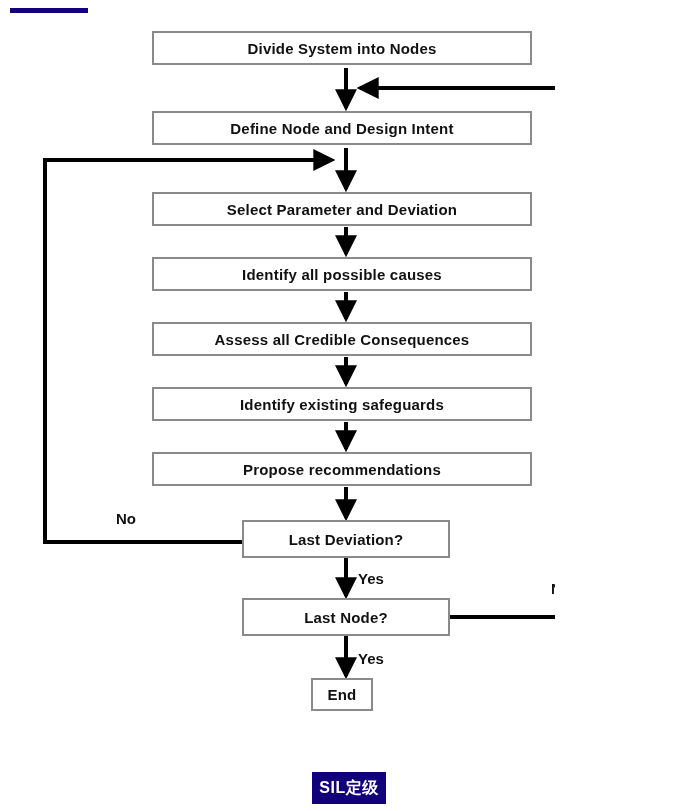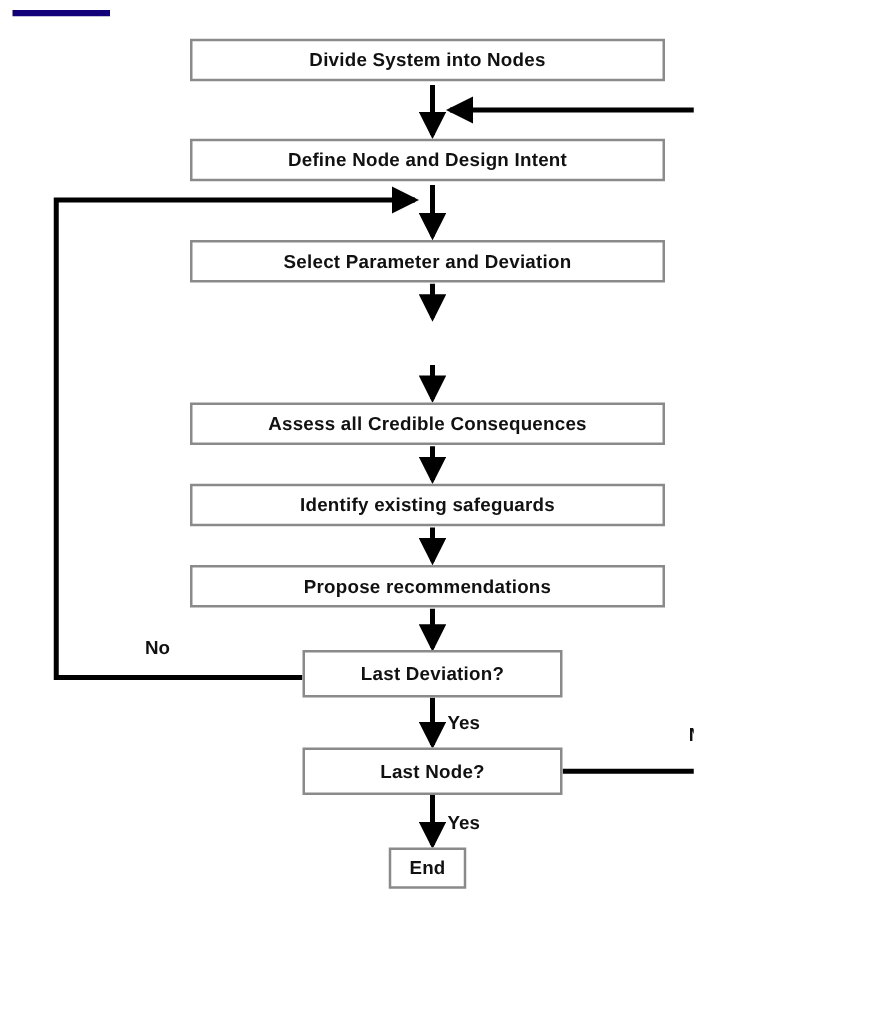--- a/index.html
+++ b/index.html
@@ -126,20 +126,23 @@
   </div>
 
   <div class="node" style="left:152px; top:111px; width:380px; height:34px;">
     <span>Define Node and Design Intent</span>
   </div>
 
   <div class="node" style="left:152px; top:192px; width:380px; height:34px;">
     <span>Select Parameter and Deviation</span>
   </div>
 
+  <div class="node" style="left:152px; top:257px; width:380px; height:34px;">
+    <span>Identify all possible causes</span>
+  </div>
 
   <div class="node" style="left:152px; top:322px; width:380px; height:34px;">
     <span>Assess all Credible Consequences</span>
   </div>
 
   <div class="node" style="left:152px; top:387px; width:380px; height:34px;">
     <span>Identify existing safeguards</span>
   </div>
 
   <div class="node" style="left:242px; top:520px; width:208px; height:38px;">
@@ -159,14 +162,15 @@
   </div>
 
   <div class="edge-label" style="left:116px; top:510px;">No</div>
 
   <div class="edge-label" style="left:358px; top:570px;">Yes</div>
 
   <div class="edge-label" style="left:551px; top:580px;">No</div>
 
   <div class="edge-label" style="left:358px; top:650px;">Yes</div>
 
+  <div id="watermark">SIL定级</div>
 
 </div>
 
 </body></html>

